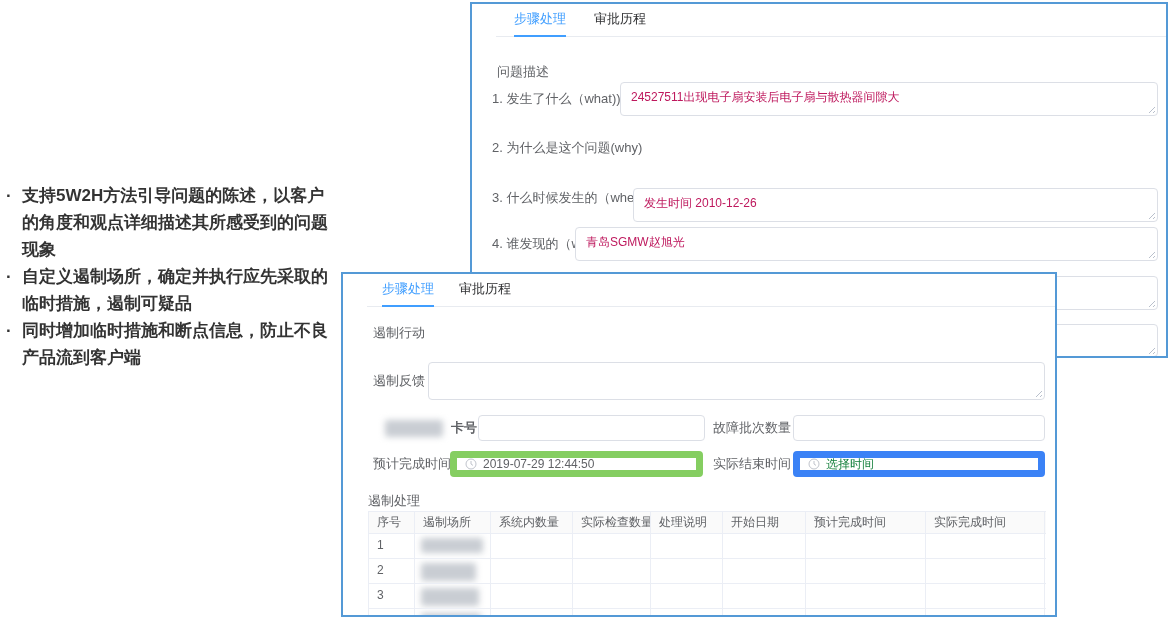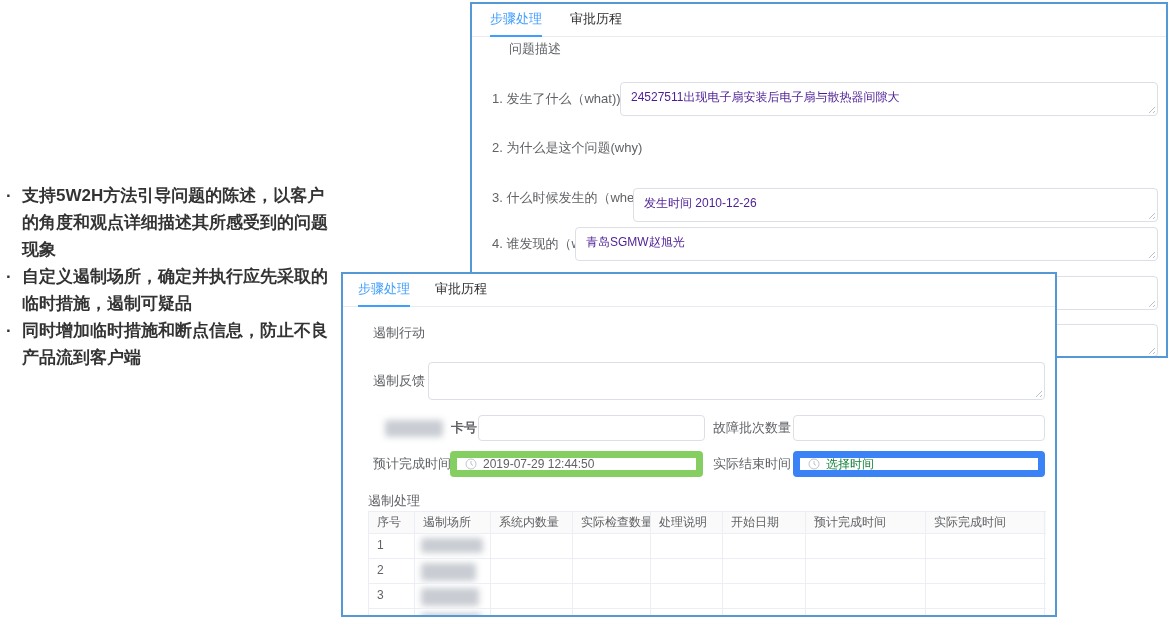--- a/index.html
+++ b/index.html
@@ -5,36 +5,36 @@
   * { margin:0; padding:0; box-sizing:border-box; }
   html,body { width:1170px; height:618px; background:#ffffff; font-family:"Liberation Sans", sans-serif; overflow:hidden; }
   .stage { position:relative; width:1170px; height:618px; background:#fff; }
 
   
   .notes { position:absolute; left:6px; top:182px; width:322px; color:#333; font-size:17px; font-weight:bold; line-height:27px; }
   .note-item { position:relative; padding-left:16px; }
   .note-marker { position:absolute; left:0; top:0; }
 
   
-  .panel { position:absolute; background:#fff; border:2px solid #5499d6; overflow:hidden; }
+  .panel { position:absolute; background:#fff; border:2px solid #5499d6; overflow:hidden;padding-left:24px; }
   .panel-problem { left:470px; top:2px; width:698px; height:356px; z-index:1; }
   .panel-containment { left:341px; top:272px; width:716px; height:345px; z-index:2; }
 
   .tabbar { position:relative; width:100%; height:33px; border-bottom:1px solid #e8ebf0; }
   .tab { position:absolute; top:0; height:32px; line-height:30px; font-size:13px; color:#303133; cursor:pointer; }
   .tab.active { color:#409eff; }
   .tab.active::after { content:""; position:absolute; left:0; right:0; bottom:-1px; height:2px; background:#409eff; }
 
   .sec-title { position:absolute; font-size:13px; color:#606266; }
 
   .frow-label { position:absolute; font-size:13px; color:#606266; white-space:nowrap; }
 
   .ta-wrap { position:absolute; border:1px solid #dcdfe6; border-radius:4px; background:#fff; }
   .ta-wrap textarea { width:100%; height:100%; border:none; outline:none; resize:none; background:transparent;
-     font-family:"Liberation Sans", sans-serif; font-size:12px; color:#4c1d95; padding:6px 10px; }
+     font-family:"Liberation Sans", sans-serif; font-size:12px; color:#be185d; padding:6px 10px; }
   .grip { position:absolute; right:2px; bottom:2px; width:9px; height:9px;
      background:repeating-linear-gradient(135deg, transparent 0 2px, #b9c0cc 2px 3px);
      clip-path:polygon(100% 0, 100% 100%, 0 100%); }
 
   .inp { position:absolute; border:1px solid #dcdfe6; border-radius:4px; height:26px;
      font-family:"Liberation Sans", sans-serif; font-size:12px; color:#606266; padding:0 10px; outline:none; background:#fff; }
 
   .dt { position:absolute; display:flex; align-items:center; gap:6px; border:7px solid #3b82f6; border-radius:4px;
      height:26px; padding:0 8px; font-size:12px; color:#606266; background:#fff; }
   .dt.green { border-color:#85ce61; }
@@ -71,21 +71,21 @@
       <span>同时增加临时措施和断点信息，防止不良产品流到客户端</span>
     </div>
   </div>
 
   <div class="panel panel-problem">
     <div class="tabbar">
       <div class="tab active" style="left:18px;">步骤处理</div>
       <div class="tab" style="left:98px;">审批历程</div>
     </div>
 
-    <div class="sec-title" style="left:25px; top:36px;margin-left:12px;">问题描述</div>
+    <div class="sec-title" style="left:25px; top:59px;">问题描述</div>
 
     <div class="frow-label" style="left:20px; top:78px; line-height:34px;">1. 发生了什么（what))</div>
     <div class="ta-wrap" style="left:148px; top:78px; width:538px; height:34px;">
       <textarea style="">24527511出现电子扇安装后电子扇与散热器间隙大</textarea>
       <span class="grip"></span>
     </div>
 
     <div class="frow-label" style="left:20px; top:127px; line-height:34px;">2. 为什么是这个问题(why)</div>
 
     <div class="frow-label" style="left:20px; top:177px; line-height:34px;">3. 什么时候发生的（when)</div>

